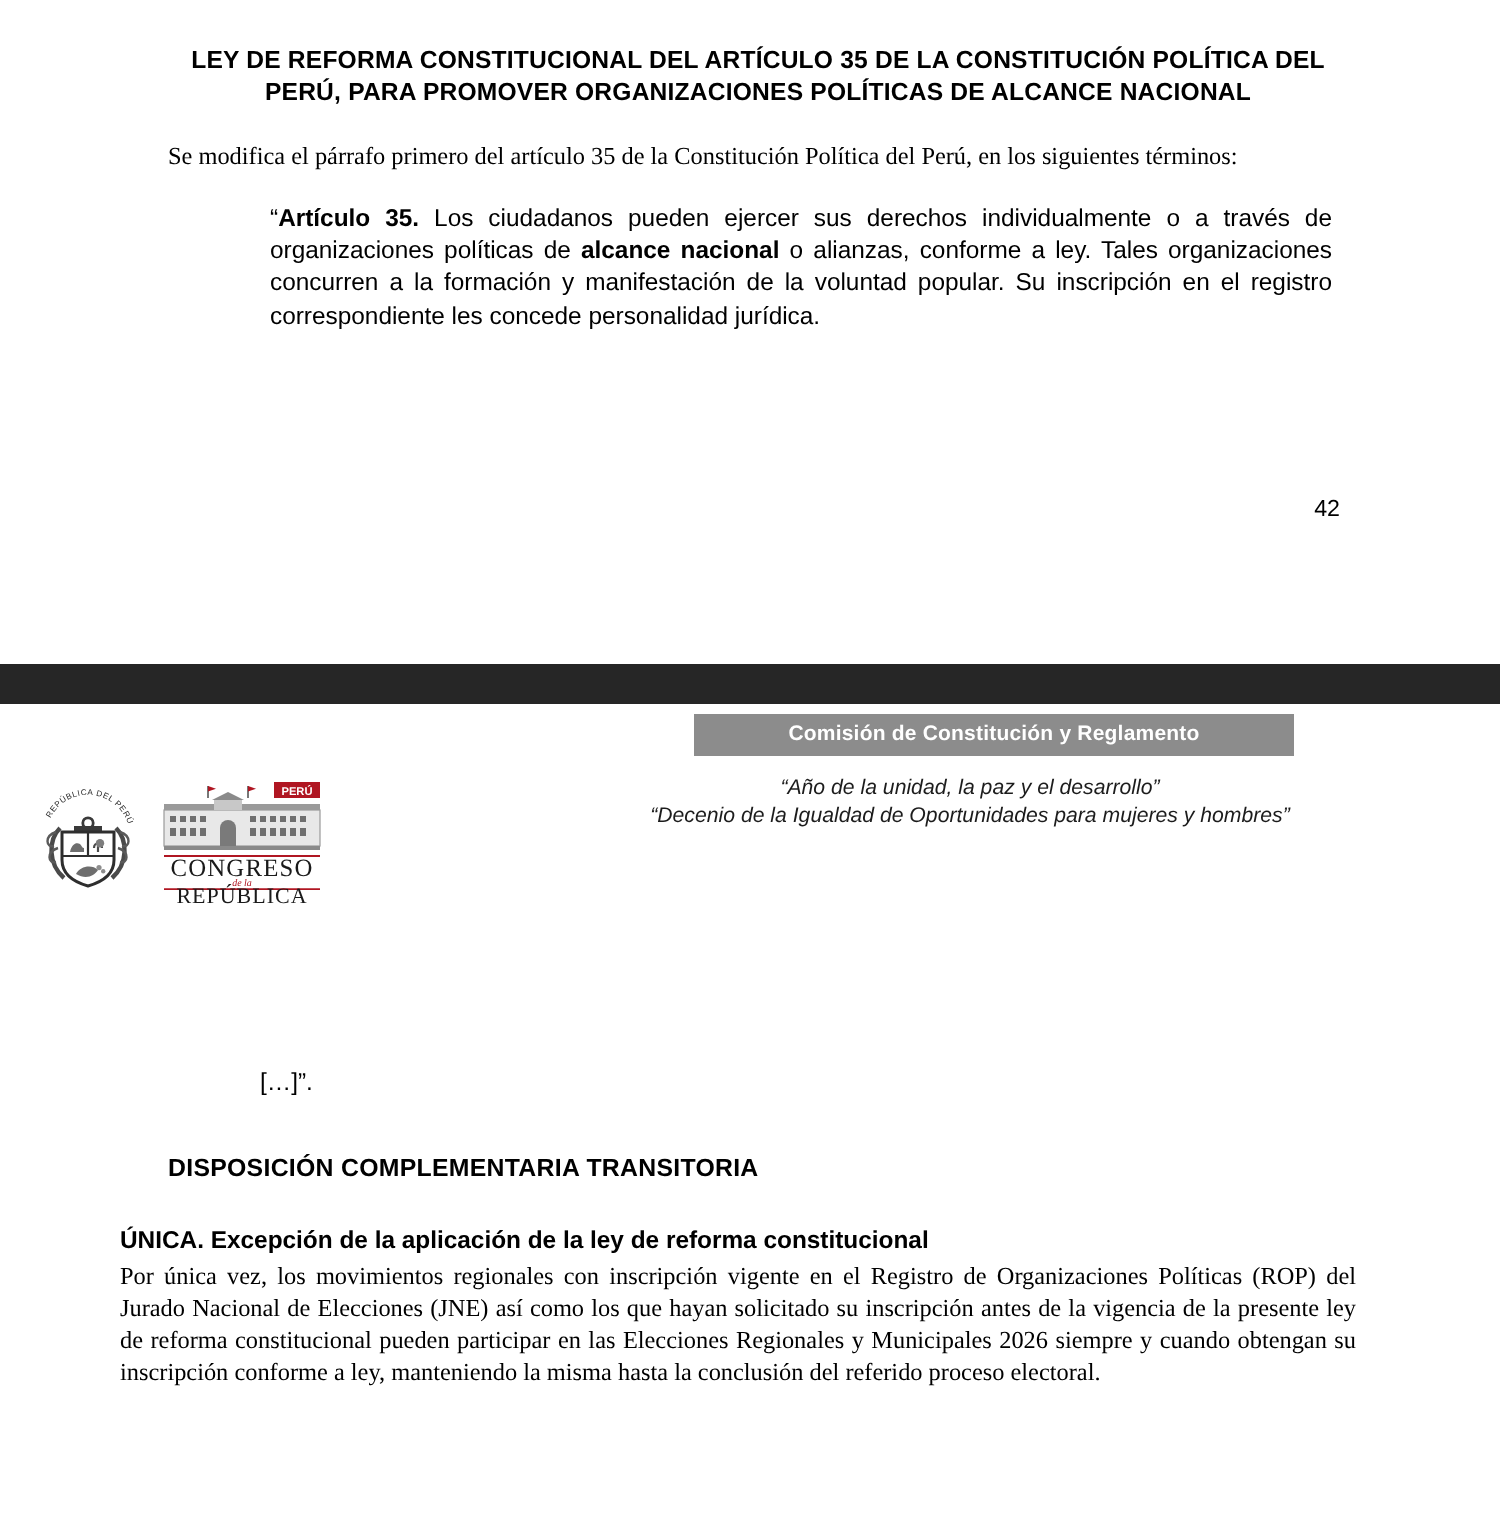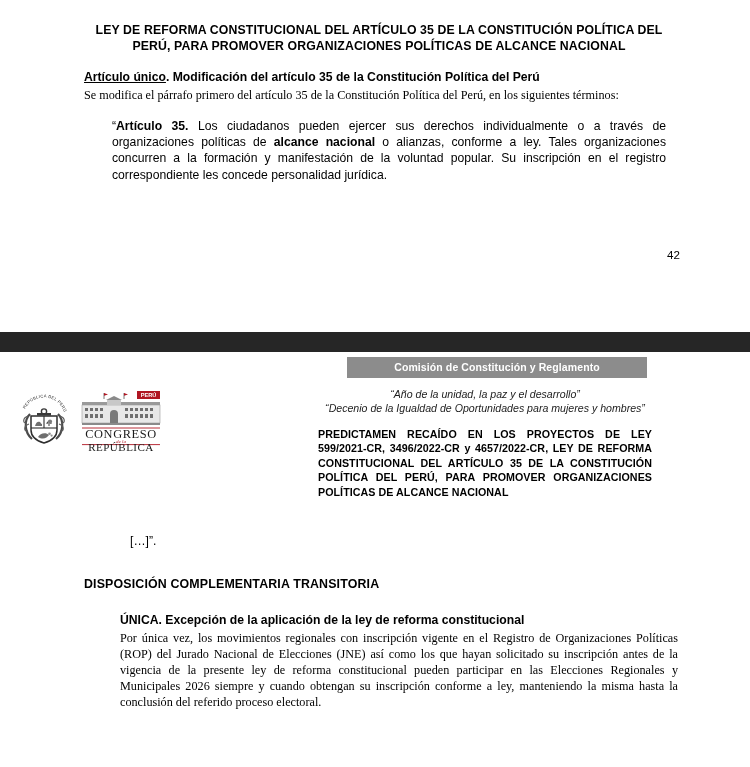--- a/index.html
+++ b/index.html
@@ -52,25 +52,25 @@
     font-size: 12.2px;
     line-height: 1.33;
     text-align: justify;
     margin: 0;
     font-family: Liberation Serif, serif;
   }
   .quote-block {
     font-size: 12.2px;
     line-height: 1.345;
     text-align: justify;
-    margin: 14px 12px 0 28px;
+    margin: 14px 12px 0 51px;
   }
   .page-num {
     position: absolute;
-    right: 70px;
+    right: 80px;
     top: 249px;
     font-size: 11.6px;
     line-height: 1;
   }
 
   
   .page-gap {
     width: 750px;
     height: 2px;
     background: #ffffff;
@@ -154,41 +154,38 @@
   }
 
   .transitoria-title {
     font-size: 12.4px;
     font-weight: bold;
     text-align: left;
     margin: 28px 72px 0 84px;
     letter-spacing: 0.15px;
   }
   .unica-block {
-    margin: 22px 72px 0 120px;
+    margin: 22px 72px 0 60px;
   }
   .unica-heading {
     font-size: 12.2px;
     font-weight: bold;
     line-height: 1.3;
     margin: 0 0 1px 0;
   }
 </style>
 </head>
 <body>
 
 <div class="viewer">
 
   <div class="page-one">
 
     <div class="doc-title">LEY DE REFORMA CONSTITUCIONAL DEL ARTÍCULO 35 DE LA CONSTITUCIÓN POLÍTICA DEL PERÚ, PARA PROMOVER ORGANIZACIONES POLÍTICAS DE ALCANCE NACIONAL</div>
 
-    <p class="art-heading">
-      <span class="u">Artículo único</span><span>. Modificación del artículo 35 de la Constitución Política del Perú</span>
-    </p>
 
     <p class="body-par">Se modifica el párrafo primero del artículo 35 de la Constitución Política del Perú, en los siguientes términos:</p>
 
     <div class="quote-block">
       <span>“</span><b>Artículo 35.</b><span> Los ciudadanos pueden ejercer sus derechos individualmente o a través de organizaciones políticas de </span><b>alcance nacional</b><span> o alianzas, conforme a ley. Tales organizaciones concurren a la formación y manifestación de la voluntad popular. Su inscripción en el registro correspondiente les concede personalidad jurídica.</span>
     </div>
 
     <div class="page-num">42</div>
   </div>
 
@@ -281,21 +278,20 @@
           <text x="41" y="61.4" text-anchor="middle" font-size="11" letter-spacing="0.5" font-family="Liberation Serif, serif" fill="#1a1a1a">REPÚBLICA</text>
         </svg>
       </div>
 
       <div class="head-right">
         <div class="commission-bar">Comisión de Constitución y Reglamento</div>
         <div class="slogan">
           <div>“Año de la unidad, la paz y el desarrollo”</div>
           <div>“Decenio de la Igualdad de Oportunidades para mujeres y hombres”</div>
         </div>
-        <div class="predictamen">PREDICTAMEN RECAÍDO EN LOS PROYECTOS DE LEY 599/2021-CR, 3496/2022-CR y 4657/2022-CR, LEY DE REFORMA CONSTITUCIONAL DEL ARTÍCULO 35 DE LA CONSTITUCIÓN POLÍTICA DEL PERÚ, PARA PROMOVER ORGANIZACIONES POLÍTICAS DE ALCANCE NACIONAL</div>
       </div>
     </div>
 
     <div class="ellipsis-line">[…]”.</div>
 
     <div class="transitoria-title">DISPOSICIÓN COMPLEMENTARIA TRANSITORIA</div>
 
     <div class="unica-block">
       <p class="unica-heading">ÚNICA. Excepción de la aplicación de la ley de reforma constitucional</p>
       <p class="body-par">Por única vez, los movimientos regionales con inscripción vigente en el Registro de Organizaciones Políticas (ROP) del Jurado Nacional de Elecciones (JNE) así como los que hayan solicitado su inscripción antes de la vigencia de la presente ley de reforma constitucional pueden participar en las Elecciones Regionales y Municipales 2026 siempre y cuando obtengan su inscripción conforme a ley, manteniendo la misma hasta la conclusión del referido proceso electoral.</p>

